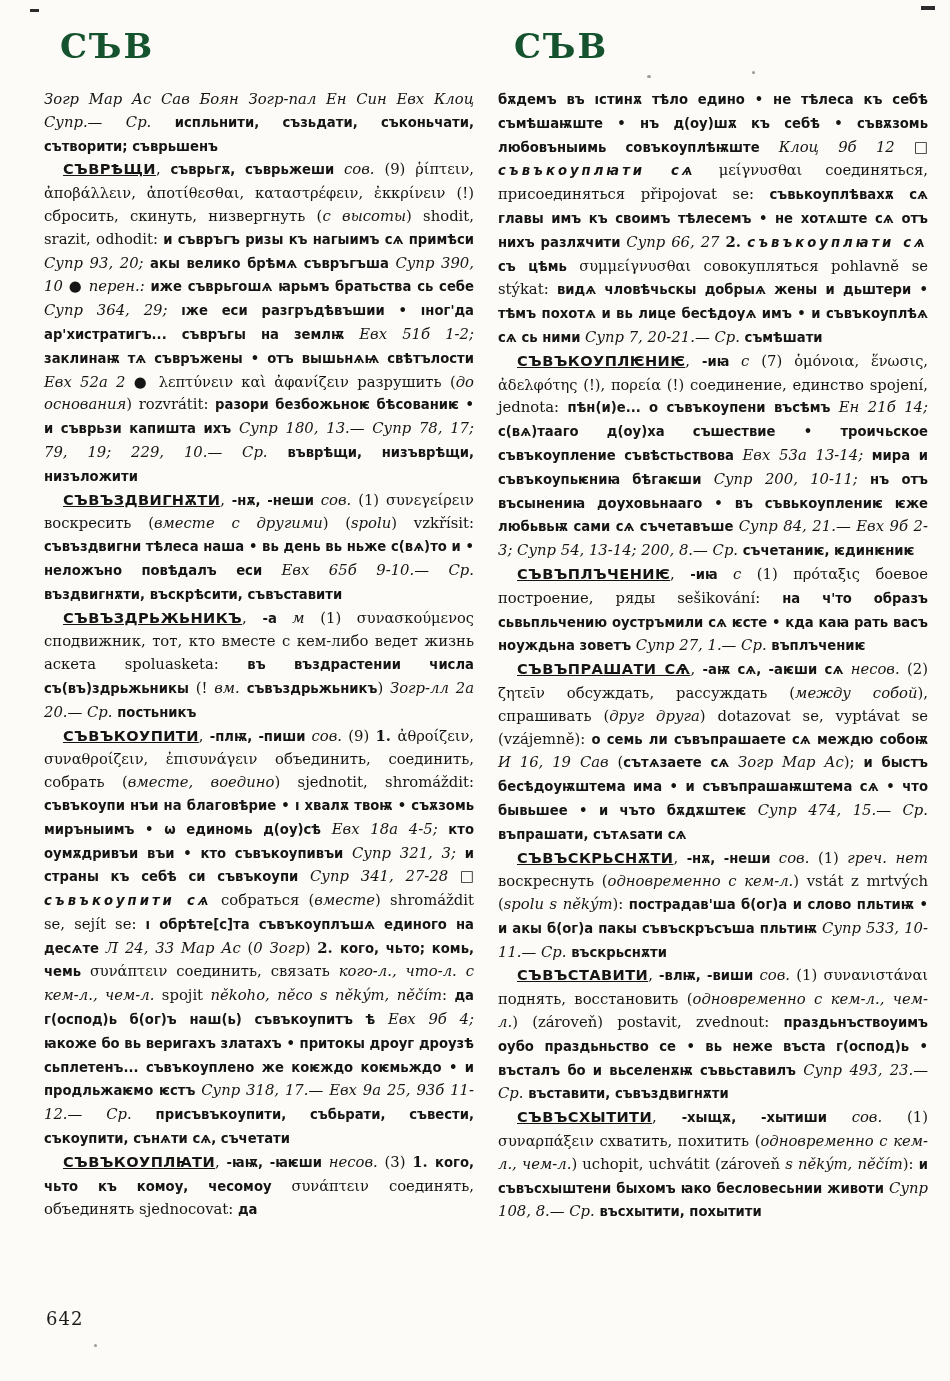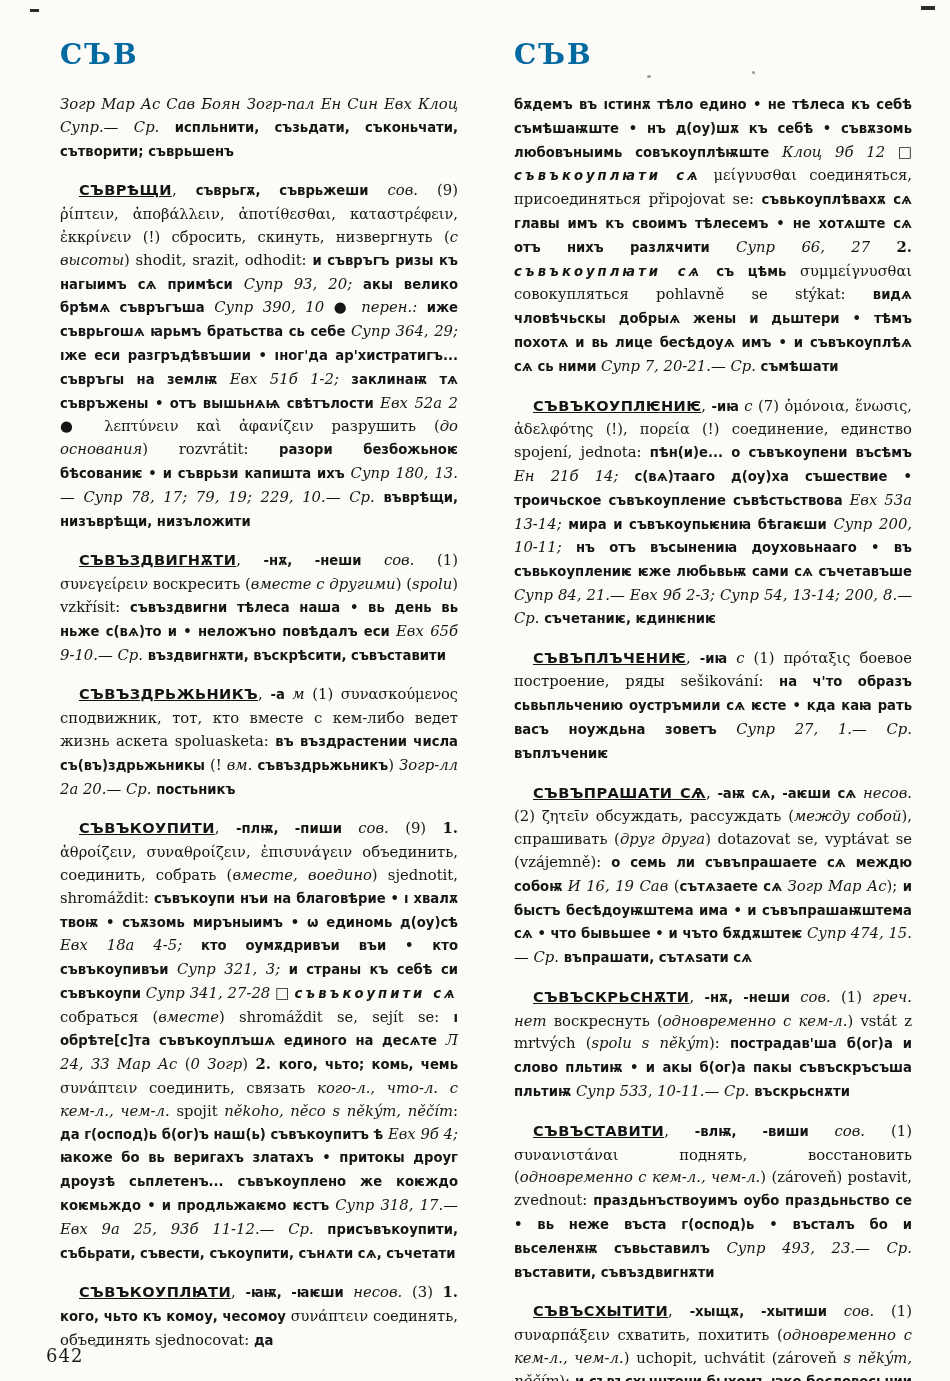--- a/index.html
+++ b/index.html
@@ -5,39 +5,39 @@
   html,body { margin:0; padding:0; background:#e9e8e4; }
   .page {
     position:relative; width:950px; height:1381px;
     background:#fcfbf7; overflow:hidden; color:#141414;
     font-family:"DejaVu Serif", serif;
   }
   .cols { position:absolute; left:44px; top:26px; display:flex; gap:24px; }
   .col { width:430px; }
   .running-head {
     font-family:"DejaVu Serif", serif; font-weight:700;
-    font-size:28px; letter-spacing:2px; margin:12px 0 22px 16px; color:#0369a1;
+    font-size:34px; letter-spacing:2px; margin:0 0 22px 16px; color:#14532d;
   }
   .para {
-    margin:16px; text-align:justify;
+    margin:0; text-align:justify;
     font-size:14.8px; line-height:22.8px;
     color:#151515;
   }
   .para.indent { text-indent:19px; }
   
   .r-h { font-family:"DejaVu Sans", sans-serif; font-weight:700; font-size:14.6px; letter-spacing:.4px;text-decoration:underline; }
   .r-c { font-family:"DejaVu Sans", sans-serif; font-weight:700; font-size:13.2px; }
   .r-s { font-family:"DejaVu Sans", sans-serif; font-weight:700; font-size:13.2px; letter-spacing:3px;font-style:italic; }
   .r-i { font-style:italic; }
   .r-p {}
   .r-g { font-size:14.6px; }
   .r-b { font-weight:700; }
   .page-number {
     position:absolute; left:46px; top:1308px;
-    font-size:18px; letter-spacing:1px; color:#1a1a1a;margin-top:37px;
+    font-size:18px; letter-spacing:1px; color:#1a1a1a;
   }
   .tick { position:absolute; background:#2c2c2c; }
   .tick.tl { left:30px; top:9px; width:9px; height:3px; }
   .tick.tr { left:921px; top:6px; width:14px; height:4px; }
   .speck { position:absolute; background:#6f6f6c; border-radius:50%; opacity:.7; }
   .speck.s1 { left:647px; top:75px; width:4px; height:3px; }
   .speck.s2 { left:752px; top:71px; width:3px; height:3px; }
   .speck.s3 { left:94px; top:1344px; width:3px; height:3px; }
 </style>
 </head>

